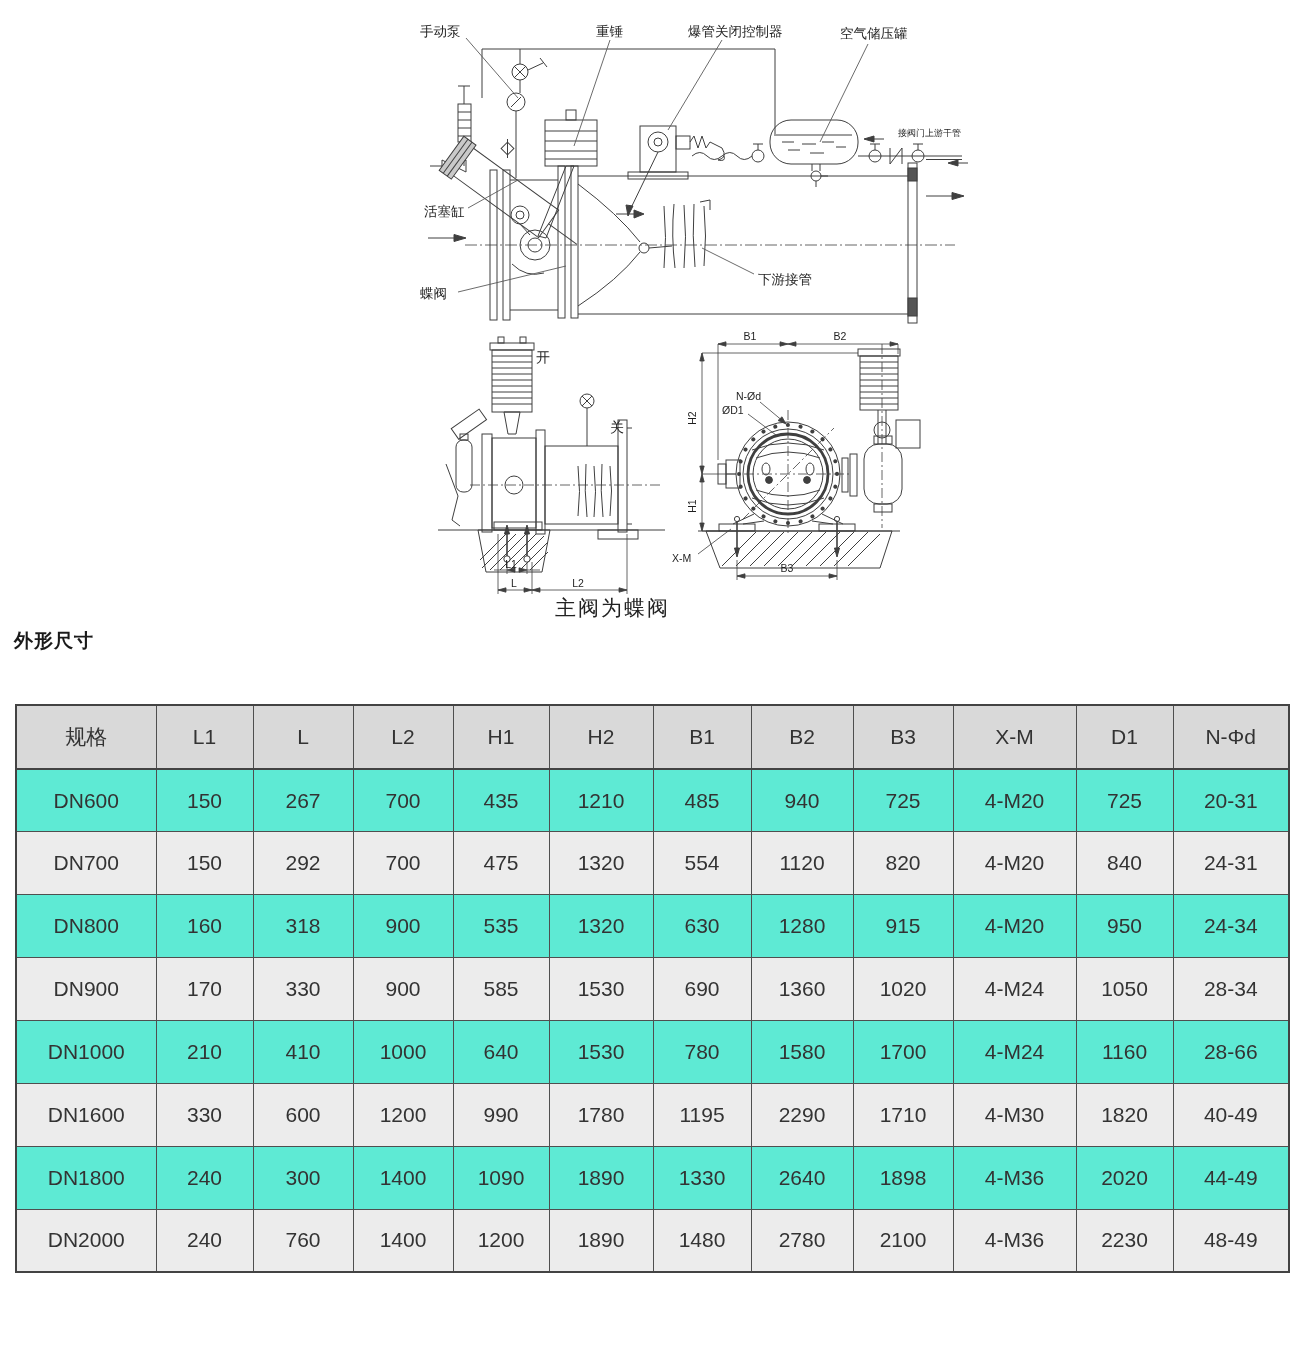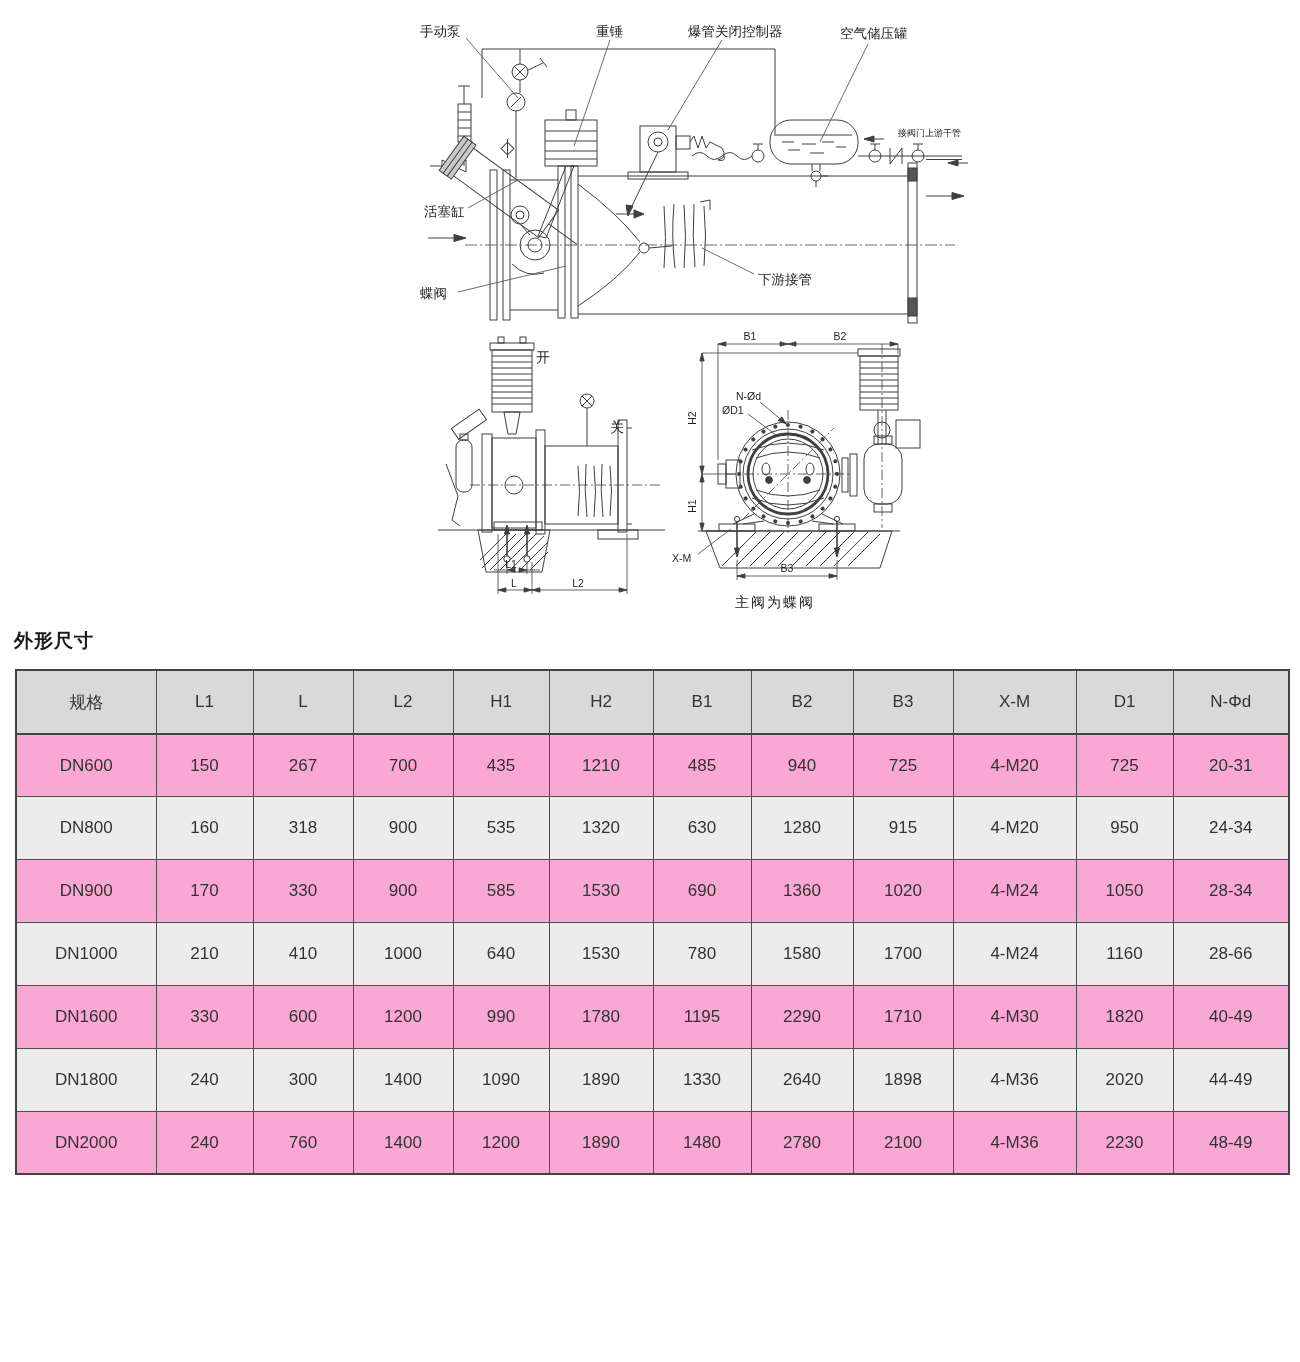--- a/index.html
+++ b/index.html
@@ -2,29 +2,29 @@
 <html><head>
 <meta charset="utf-8">
 <style>
   html,body{margin:0;padding:0;background:#ffffff;}
   body{width:1300px;height:1362px;position:relative;overflow:hidden;
        font-family:"Liberation Sans","DejaVu Sans",sans-serif;color:#333;}
   .abs{position:absolute;}
   svg text{font-family:"Liberation Sans","DejaVu Sans",sans-serif;fill:#1f1f1f;}
   #fig1{left:370px;top:8px;}
   #fig2{left:430px;top:328px;}
-  #caption{left:555px;top:594px;width:260px;text-align:right;font-size:14px;color:#222;letter-spacing:2px;}
+  #caption{left:555px;top:594px;width:260px;text-align:left;font-size:21px;color:#222;letter-spacing:2px;}
   #sec-title{left:14px;top:628px;font-size:19px;font-weight:600;color:#1a1a1a;letter-spacing:1px;font-family:Liberation Serif, serif;}
-  #dims-table{left:15px;top:669px;width:1273px;border-collapse:collapse;table-layout:fixed;
-              font-size:17px;color:#333;}
+  #dims-table{left:15px;top:704px;width:1273px;border-collapse:collapse;table-layout:fixed;
+              font-size:21px;color:#333;}
   #dims-table th,#dims-table td{border:1px solid #4f4f4f;text-align:center;font-weight:400;padding:0;}
   #dims-table{border:2px solid #434343;}
   #dims-table thead tr{height:64px;}
   #dims-table thead th{background:#d9d9d9;border-bottom:2px solid #434343;}
-  #dims-table tbody tr{height:62.9px;background:#f9a8d4;}
+  #dims-table tbody tr{height:62.9px;background:#5eead4;}
   #dims-table tbody tr:nth-child(even){background:#ececec;}
 </style>
 </head>
 <body>
 
 <svg id="fig1" class="abs" width="700" height="322" viewBox="0 0 700 322">
   <g stroke="#3f3f3f" stroke-width="1" fill="none">
 
     <polyline points="112,41 405,41 405,128"></polyline>
     <line x1="112" y1="41" x2="112" y2="90"></line>
@@ -426,20 +426,34 @@
         <td>435</td>
         <td>1210</td>
         <td>485</td>
         <td>940</td>
         <td>725</td>
         <td>4-M20</td>
         <td>725</td>
         <td>20-31</td>
       </tr>
       <tr>
+        <td>DN700</td>
+        <td>150</td>
+        <td>292</td>
+        <td>700</td>
+        <td>475</td>
+        <td>1320</td>
+        <td>554</td>
+        <td>1120</td>
+        <td>820</td>
+        <td>4-M20</td>
+        <td>840</td>
+        <td>24-31</td>
+      </tr>
+      <tr>
         <td>DN800</td>
         <td>160</td>
         <td>318</td>
         <td>900</td>
         <td>535</td>
         <td>1320</td>
         <td>630</td>
         <td>1280</td>
         <td>915</td>
         <td>4-M20</td>

